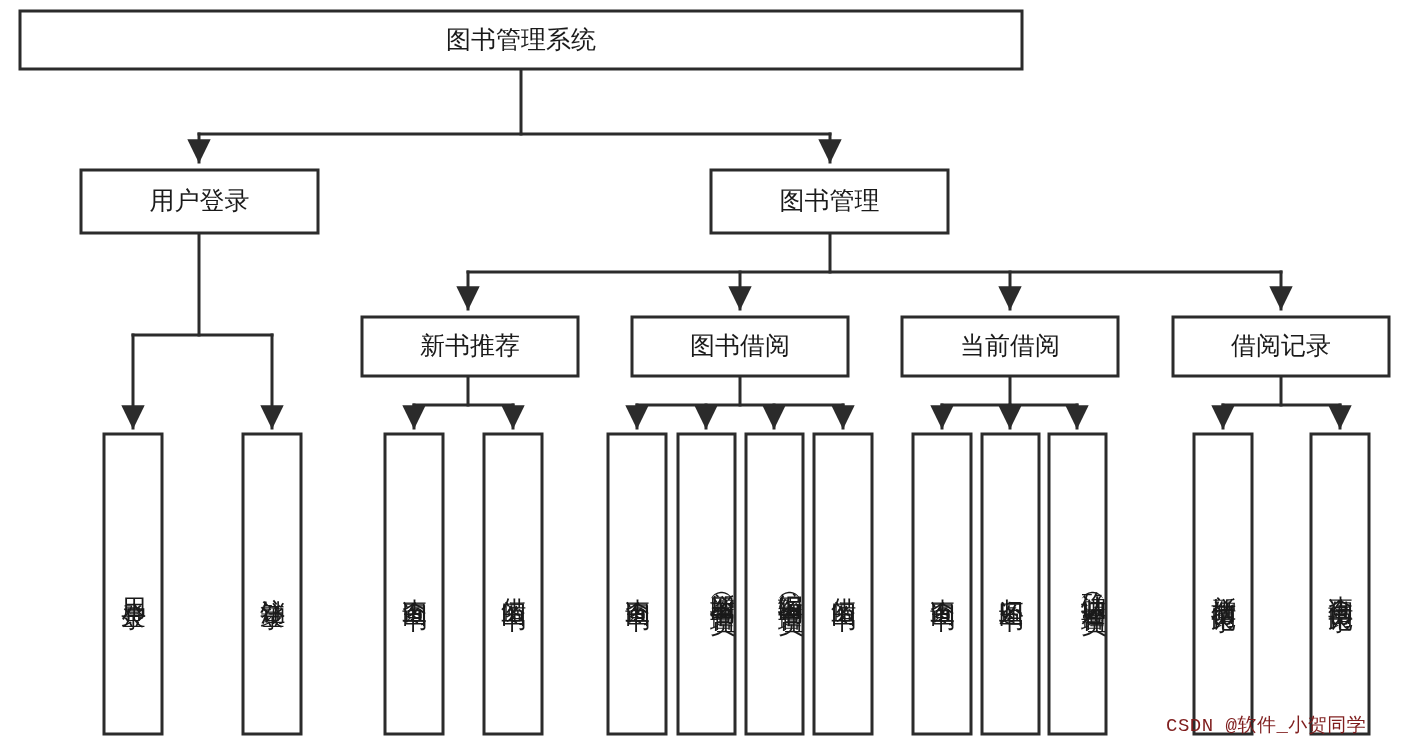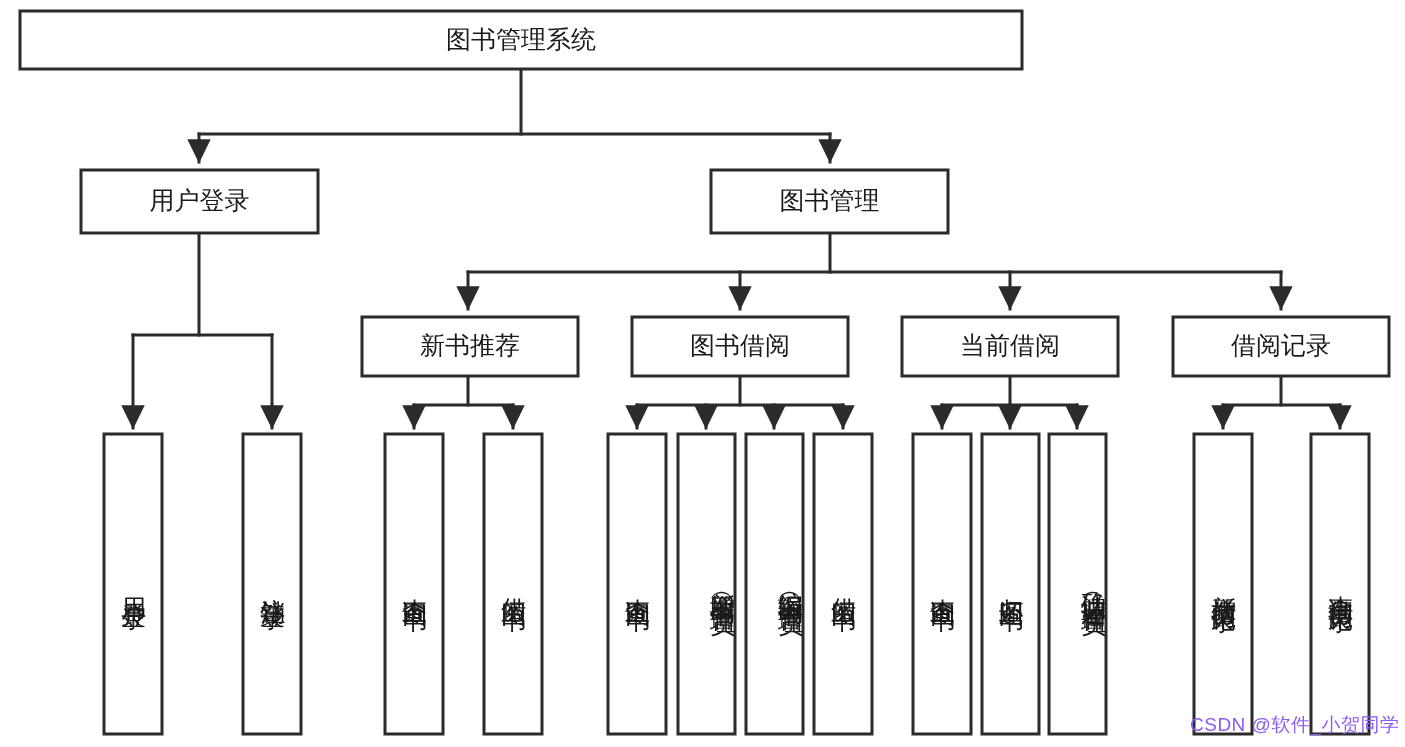--- a/index.html
+++ b/index.html
@@ -54,25 +54,25 @@
     font-size: 25px;
     line-height: 1.05;
     letter-spacing: 3px;
     color: #1a1a1a;
     white-space: nowrap;
     text-align: center;
     pointer-events: none;
   }
   .watermark {
     position: absolute;
-    left: 1190px;
+    left: 1166px;
     top: 712px;
-    font-family: Liberation Sans, sans-serif;
+    font-family: Liberation Mono, monospace;
     font-size: 19px;
-    color: #8b5cf6;
+    color: #7f1d1d;
     white-space: nowrap;
     letter-spacing: 0.5px;
   }
 </style>
 </head>
 <body>
 
 <div id="diagram-root">
 
   <svg class="diagram-canvas" viewBox="0 0 1405 747">

